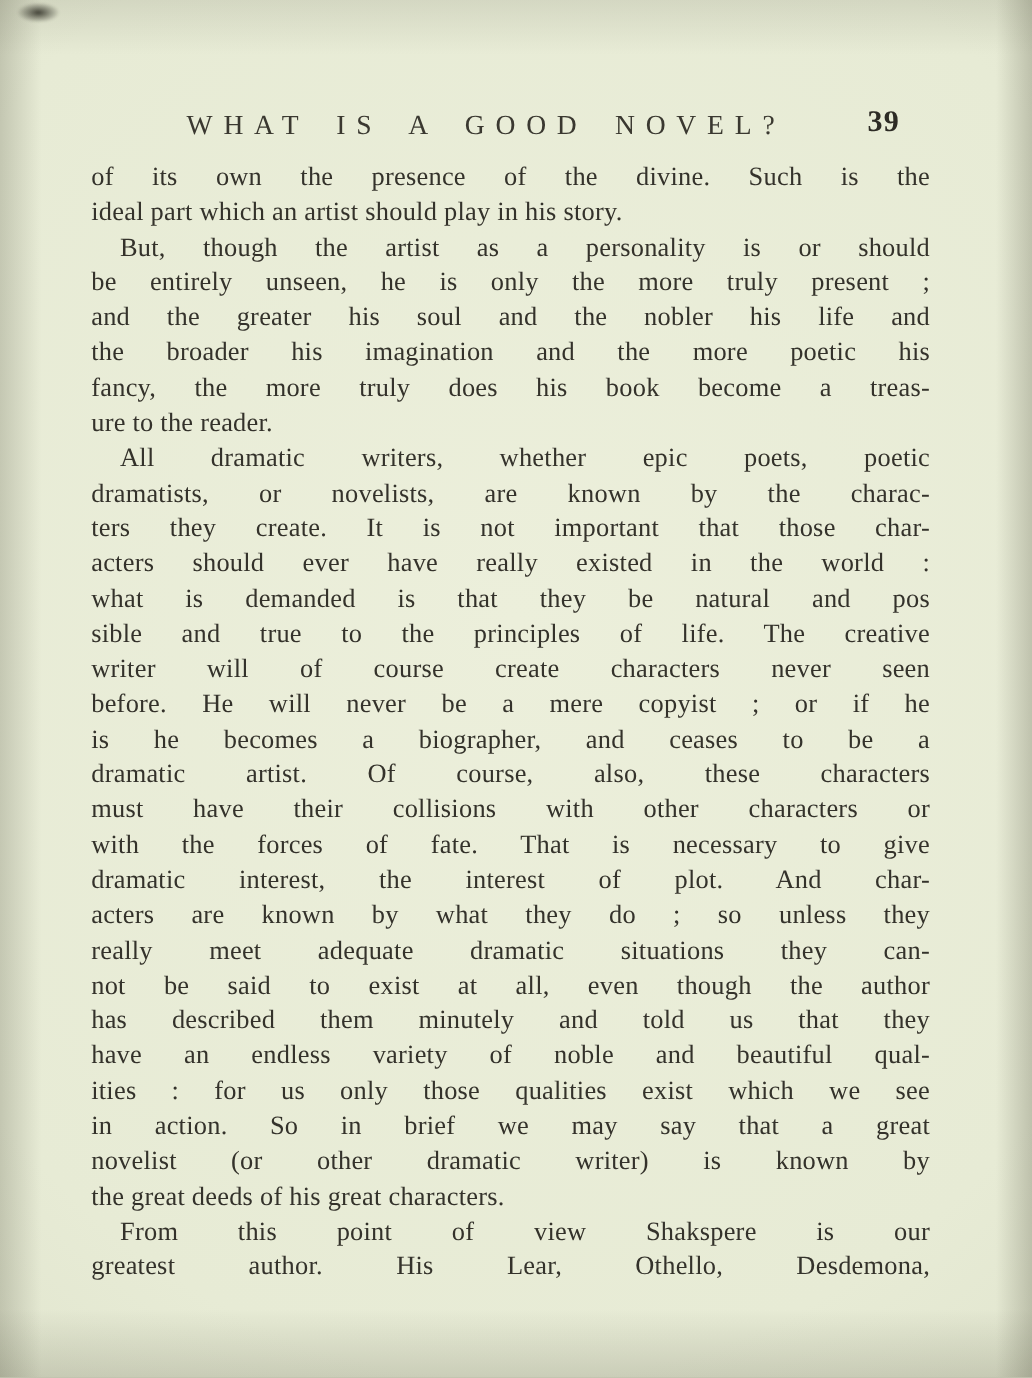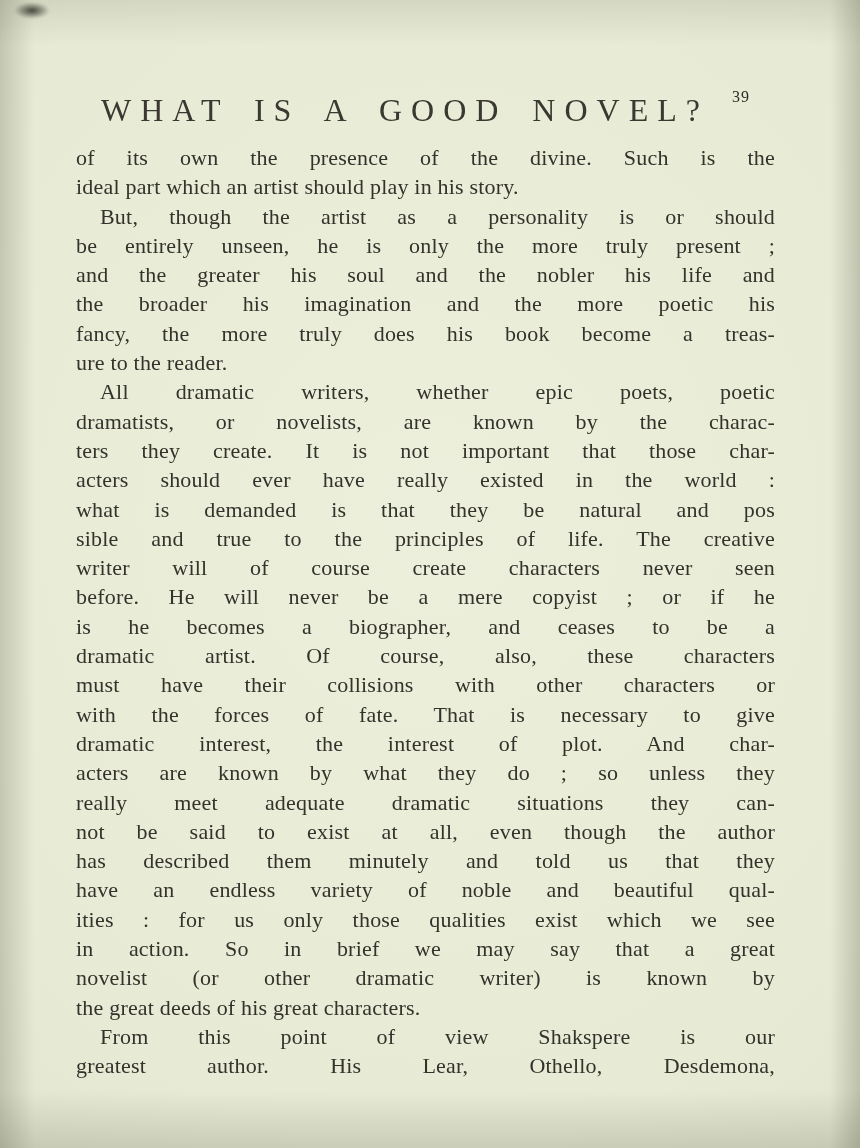--- a/index.html
+++ b/index.html
@@ -38,32 +38,32 @@
     background: radial-gradient(ellipse, rgba(25,24,16,0.78) 0%, rgba(25,24,16,0) 70%);
     filter: blur(1px);
   }
   .header {
     position: relative;
     padding-top: 92px;
     padding-right: 50px;
     text-align: center;
   }
   .title {
-    font-size: 32px;
+    font-size: 23px;
     letter-spacing: 9px;
     word-spacing: 8px;
     color: #3a3830;
     white-space: nowrap;
   }
   .pagenum {
     position: absolute;
     right: 110px;
     top: 88px;
-    font-size: 16px;
-    font-weight: 400;
+    font-size: 25px;
+    font-weight: 700;
     letter-spacing: 1px;
     color: #2d2b25;
   }
   .body {
     padding: 14px 85px 0 76px;
     font-size: 22px;
     line-height: 29.3px;
   }
   .para {
     margin: 0;

